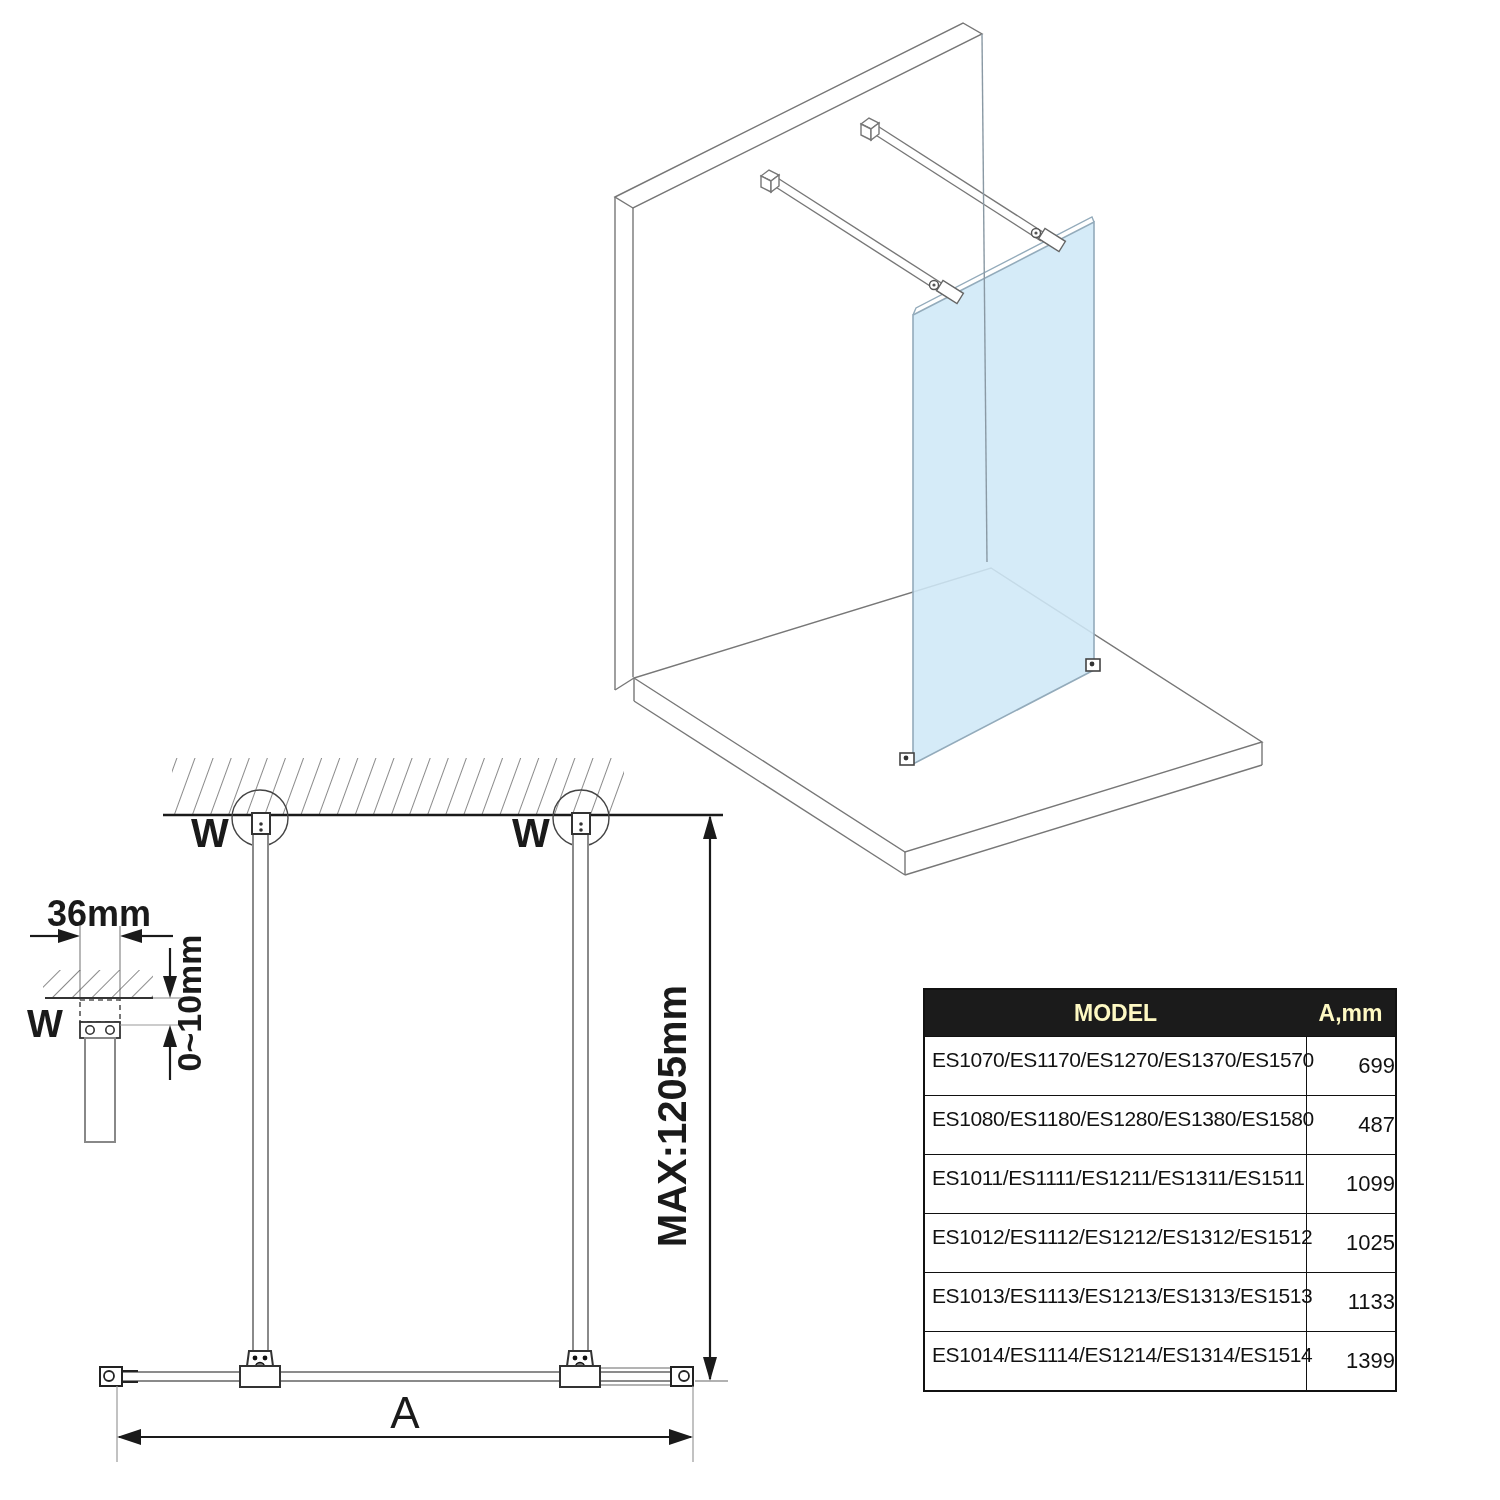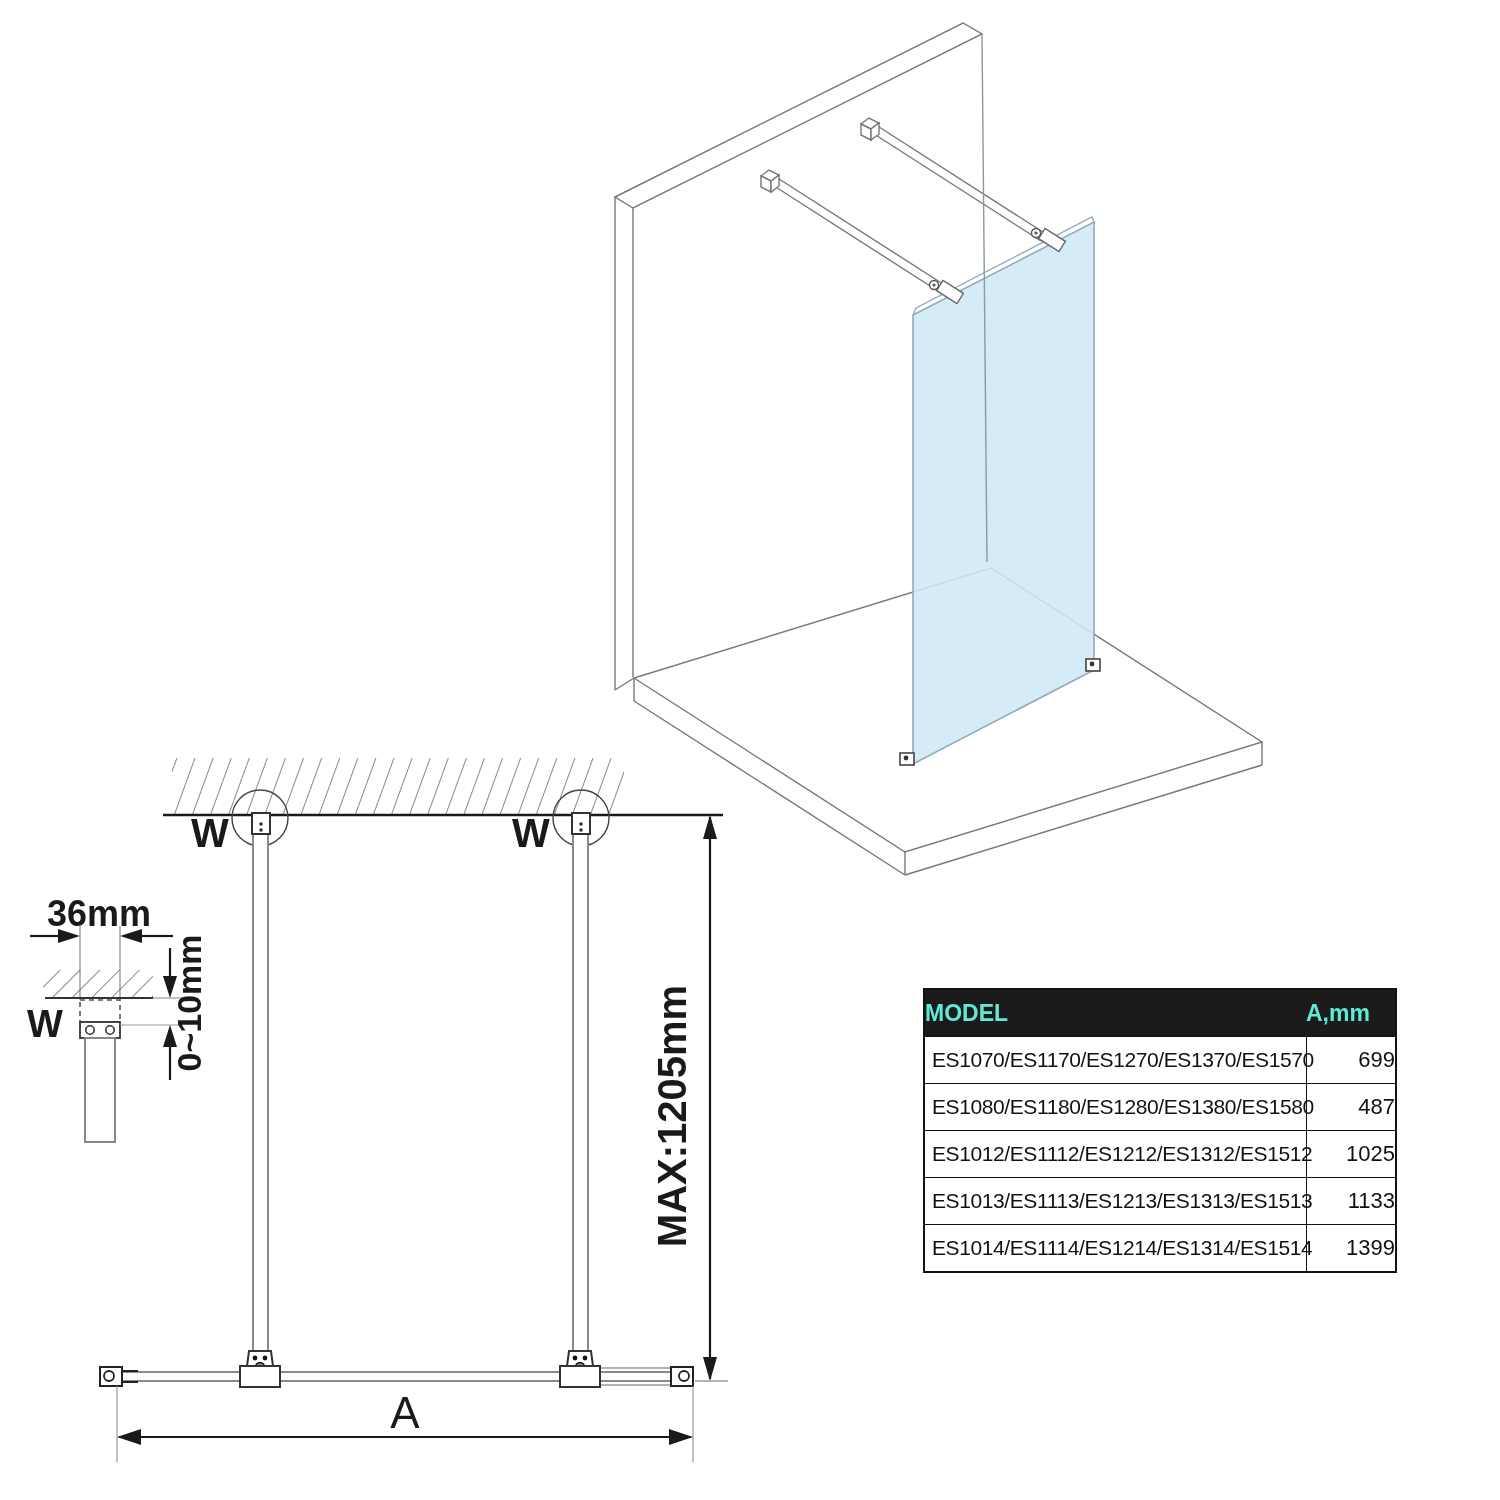--- a/index.html
+++ b/index.html
@@ -2,24 +2,24 @@
 <html><head>
 <meta charset="utf-8">
 <style>
   html,body{margin:0;padding:0;background:#fff;}
   .canvas{position:relative;width:1500px;height:1500px;background:#fff;overflow:hidden;
           font-family:"Liberation Sans",sans-serif;}
   .canvas svg{position:absolute;left:0;top:0;}
   .dim-text{font-weight:bold;fill:#1a1a1a;}
   .spec-table{position:absolute;left:923px;top:988px;width:472px;border-collapse:collapse;
               table-layout:fixed;background:#fff;border:2px solid #111;}
-  .spec-table th{background:#1b1b1b;color:#5eead4;font-size:23px;font-weight:bold;height:46px;
-                 border:0;padding:0;text-align:left;}
+  .spec-table th{background:#1b1b1b;color:#fef9c3;font-size:23px;font-weight:bold;height:46px;
+                 border:0;padding:0;text-align:center;}
   .spec-table td{border:1.5px solid #111;font-size:21px;letter-spacing:-0.4px;color:#111;
-                 height:46px;padding:0 0 0 7px;background:#fff;white-space:nowrap;}
+                 height:46px;padding:0 0 12px 7px;background:#fff;white-space:nowrap;}
   .spec-table td.amm{text-align:right;padding:0;font-size:22px;letter-spacing:0;}
   .col-model{width:382px;}
   .col-a{width:90px;}
 </style>
 </head>
 <body>
 
 <div class="canvas">
 
 <svg width="1500" height="1500" viewBox="0 0 1500 1500">
@@ -227,20 +227,24 @@
   <tbody>
     <tr>
       <td>ES1070/ES1170/ES1270/ES1370/ES1570</td>
       <td class="amm">699</td>
     </tr>
     <tr>
       <td>ES1080/ES1180/ES1280/ES1380/ES1580</td>
       <td class="amm">487</td>
     </tr>
     <tr>
+      <td>ES1011/ES1111/ES1211/ES1311/ES1511</td>
+      <td class="amm">1099</td>
+    </tr>
+    <tr>
       <td>ES1012/ES1112/ES1212/ES1312/ES1512</td>
       <td class="amm">1025</td>
     </tr>
     <tr>
       <td>ES1013/ES1113/ES1213/ES1313/ES1513</td>
       <td class="amm">1133</td>
     </tr>
     <tr>
       <td>ES1014/ES1114/ES1214/ES1314/ES1514</td>
       <td class="amm">1399</td>

